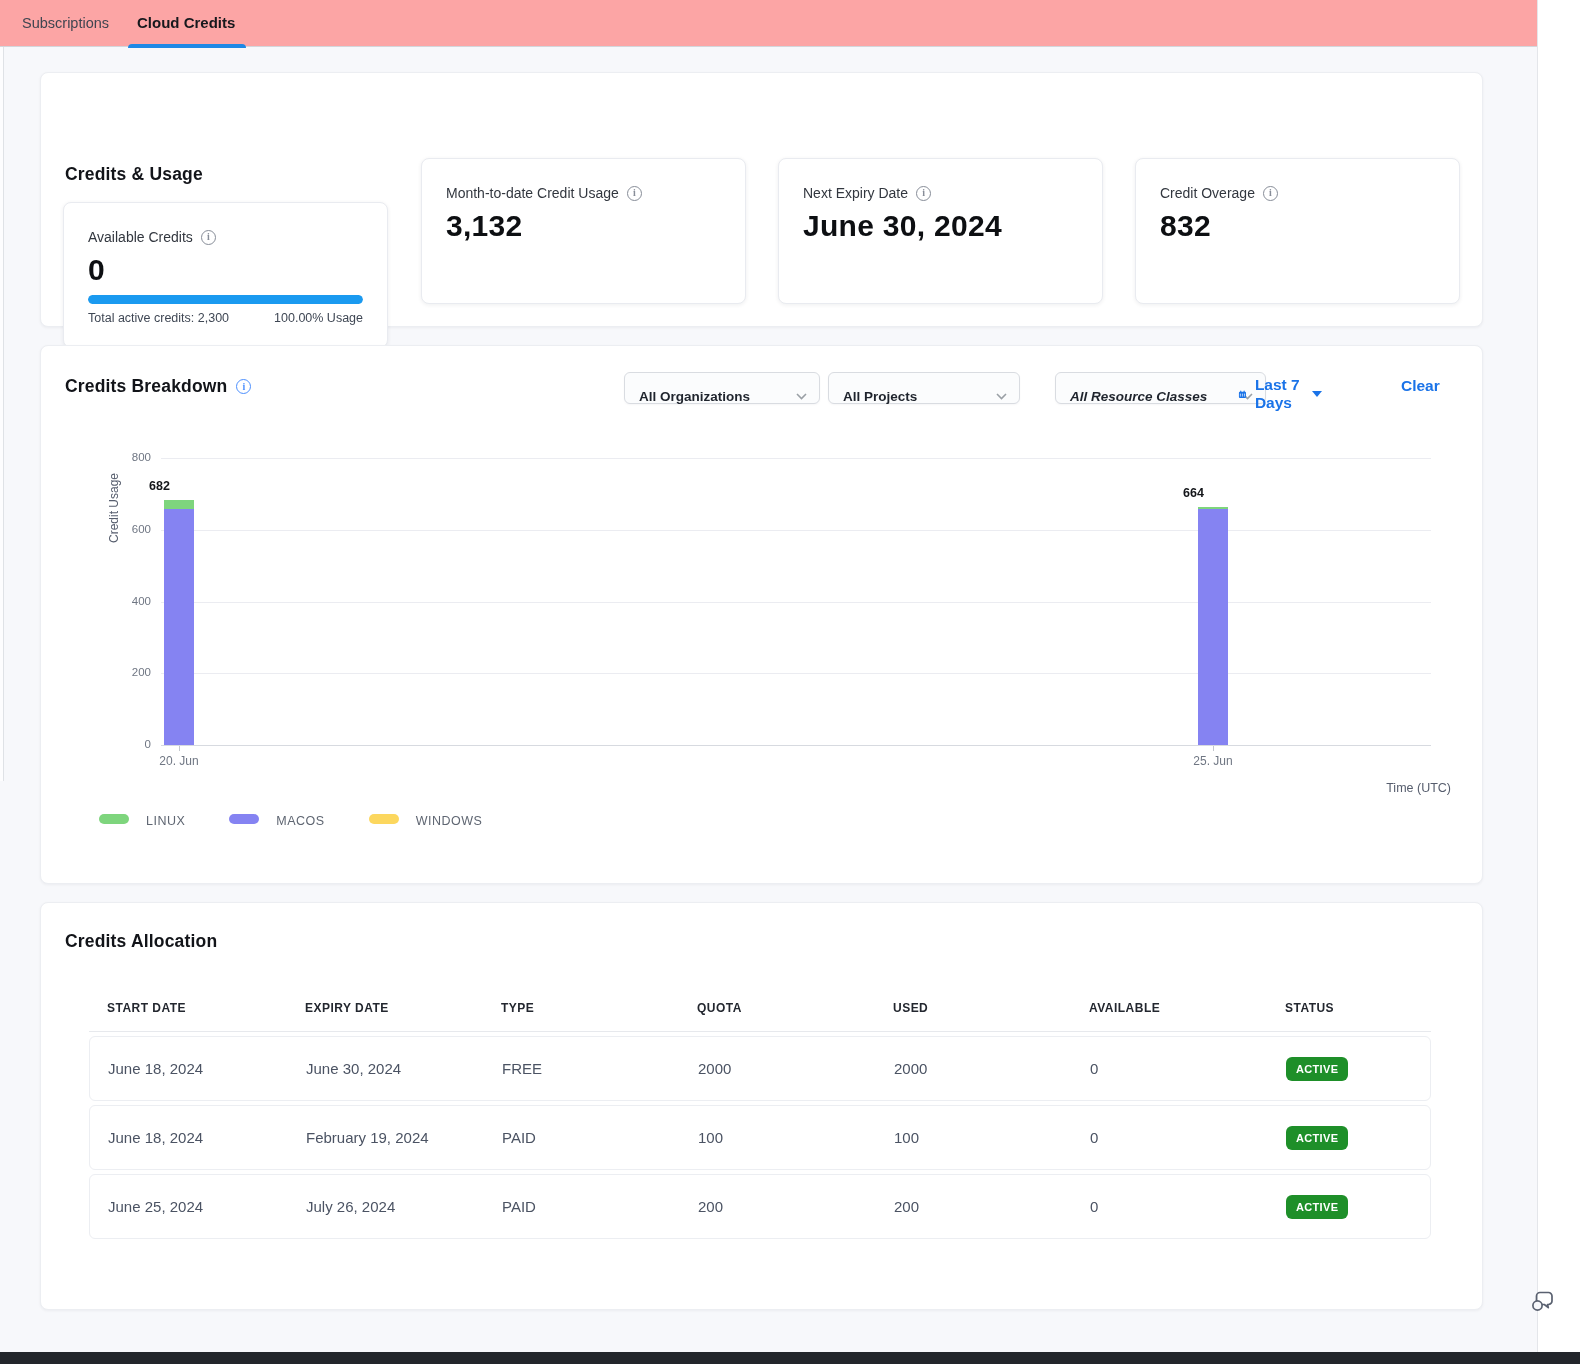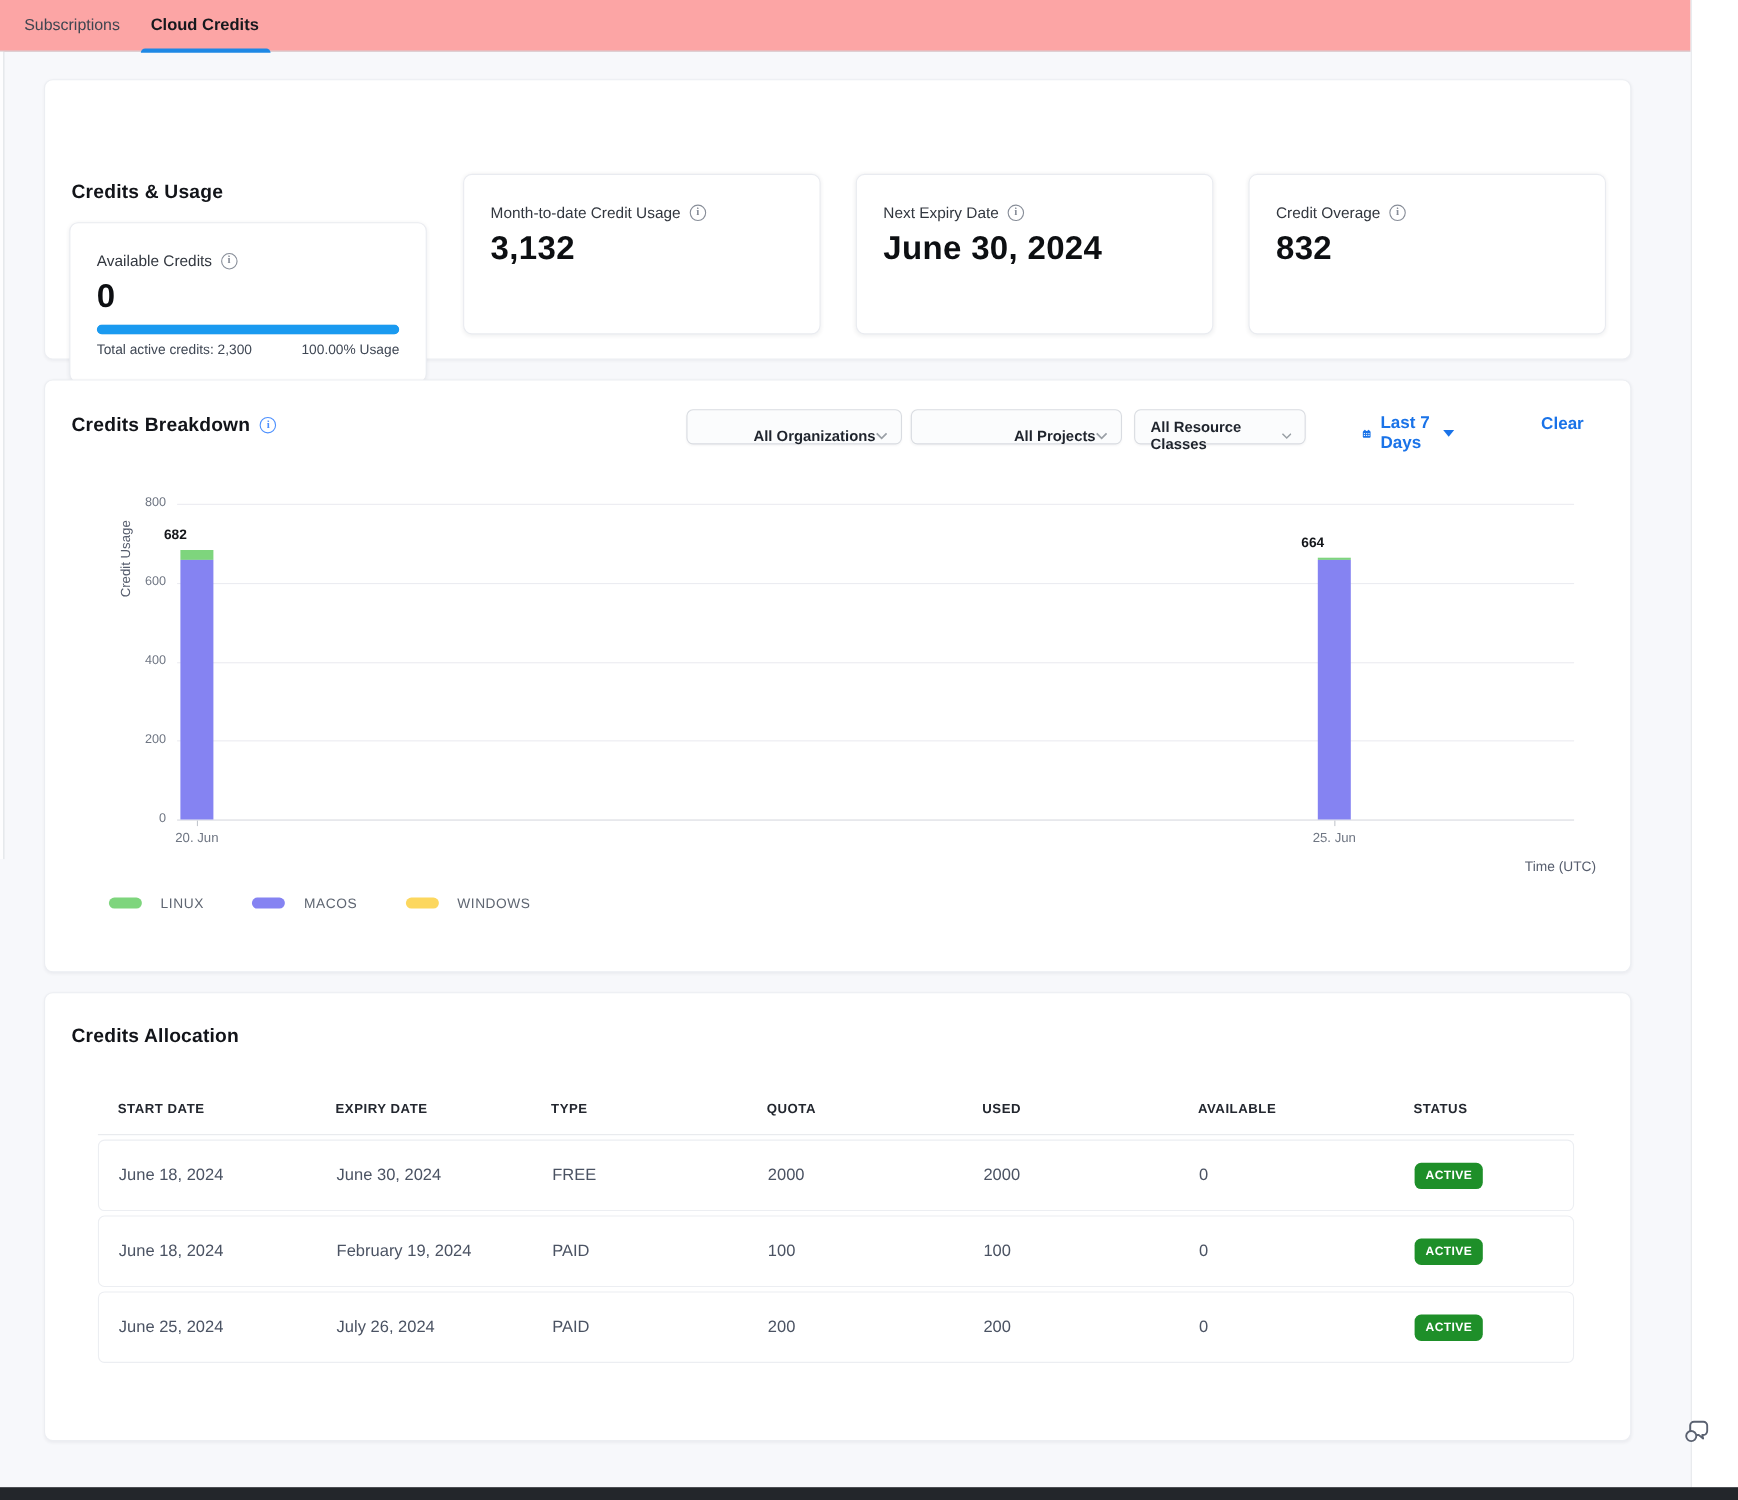--- a/index.html
+++ b/index.html
@@ -75,21 +75,21 @@
     position:absolute; left:24px; right:24px; top:108px;
     display:flex; justify-content:space-between;
     font-size:12.5px; color:#3f4754;
   }
 
   
   .filters { position:absolute; top:26px; height:32px; }
   .select {
     position:absolute; top:0; height:32px; background:#fbfcfd;
     border:1px solid #d9dce1; border-radius:6px;
-    display:flex; align-items:center; justify-content:flex-end;
+    display:flex; align-items:center; justify-content:space-between;
     padding:16px 12px 0 14px; cursor:pointer;
     font-size:13.5px; font-weight:700; color:#1f242d;
     box-shadow:0 1px 2px rgba(16,24,40,.04);
   }
   .daterange {
     position:absolute; top:4px; display:flex; align-items:center; gap:8px;
     color:#1a73e8; font-size:15.5px; font-weight:700; cursor:pointer;
   }
   .caret-down {
     width:0; height:0; border-left:5px solid transparent; border-right:5px solid transparent;
@@ -108,21 +108,21 @@
     font-size:12px; color:#565d6d; text-align:center; white-space:nowrap;
   }
   .bar-stack { position:absolute; width:30px; display:flex; flex-direction:column; }
   .bar-seg { width:100%; }
   .bar-total { position:absolute; width:60px; text-align:left; font-size:12.5px; font-weight:700; color:#14161a; }
   .xtick-mark { position:absolute; width:1px; height:5px; background:#c3c7ce; }
   .xtick-label { position:absolute; width:80px; text-align:center; font-size:12px; color:#6f7683; }
   .xaxis-title { position:absolute; right:33px; top:340px; font-size:12.5px; color:#565d6d; }
 
   .legend { position:absolute; left:58px; top:468px; display:flex; align-items:center; }
-  .legend-item { display:flex; align-items:center; margin-right:44px; cursor:pointer; }
+  .legend-item { display:flex; align-items:flex-start; margin-right:44px; cursor:pointer; }
   .legend-pill { width:30px; height:10px; border-radius:5px; margin-right:17px; }
   .legend-label { font-size:12.5px; color:#5f6672; letter-spacing:.04em; }
 
   
   .table-wrap { position:absolute; left:48px; top:98px; width:1342px; }
   .thead {
     display:grid; grid-template-columns:198px 196px 196px 196px 196px 196px 1fr;
     padding-bottom:16px; border-bottom:1px solid #e7e9ed;
   }
   .th { padding-left:18px; font-size:12px; font-weight:700; color:#23272f; letter-spacing:.04em; }
@@ -209,21 +209,21 @@
       <svg width="11" height="7" viewBox="0 0 11 7">
           <polyline points="1,1 5.5,5.5 10,1" fill="none" stroke="#9aa0a6" stroke-width="1.6"></polyline>
         </svg>
     </div>
     <div class="select" style="left:787px; width:192px;">
       <span>All Projects</span>
       <svg width="11" height="7" viewBox="0 0 11 7">
           <polyline points="1,1 5.5,5.5 10,1" fill="none" stroke="#9aa0a6" stroke-width="1.6"></polyline>
         </svg>
     </div>
-    <div class="select" style="left:990px; width:156px;">
+    <div class="select" style="left:1014px; width:211px;font-style:italic;">
       <span>All Resource Classes</span>
       <svg width="11" height="7" viewBox="0 0 11 7">
           <polyline points="1,1 5.5,5.5 10,1" fill="none" stroke="#9aa0a6" stroke-width="1.6"></polyline>
         </svg>
     </div>
     <div class="daterange" style="left:1197px;">
       <svg width="17" height="17" viewBox="0 0 24 24">
         <rect x="2.5" y="4.5" width="19" height="17" rx="2.5" fill="#1a73e8"></rect>
         <rect x="6" y="1.5" width="3" height="5" rx="1.2" fill="#1a73e8"></rect>
         <rect x="15" y="1.5" width="3" height="5" rx="1.2" fill="#1a73e8"></rect>

